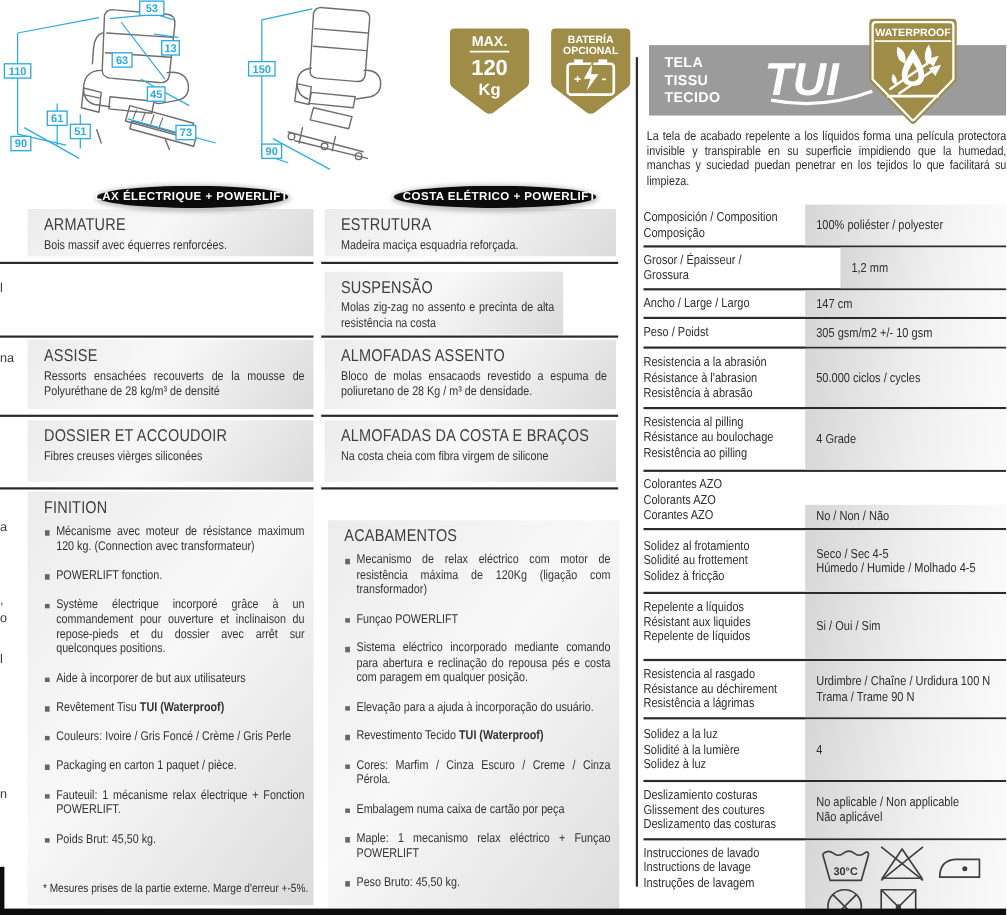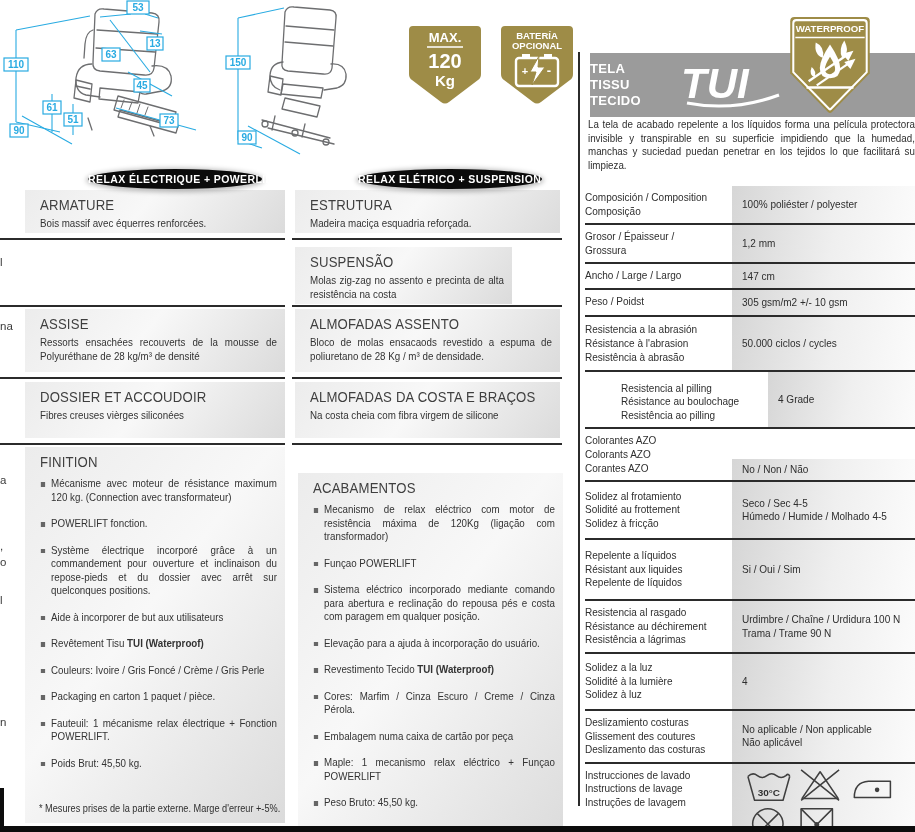--- a/index.html
+++ b/index.html
@@ -10,30 +10,30 @@
   .cond{transform:scaleX(0.85);transform-origin:0 0;width:117.6%;}
 
   
   .diagram{position:absolute;left:0;top:0;}
 
   
   .badge{position:absolute;}
 
   
   .fabric-banner{position:absolute;left:590px;top:41px;width:325px;height:64px;
-      background:#9b9b9b;display:flex;align-items:center;box-sizing:border-box;margin-top:12px;}
+      background:#9b9b9b;display:flex;align-items:center;padding-left:14px;box-sizing:border-box;}
   .fabric-labels{color:#fff;font-weight:bold;font-size:13px;line-height:1.22;letter-spacing:.3px;white-space:pre-line;}
   .tui-logo{margin-left:34px;}
   .waterproof{position:absolute;left:786px;top:14px;z-index:3;}
 
   
   .vdivider{position:absolute;left:578px;top:52px;width:2px;height:754px;background:#2b2b2b;}
   .sep{position:absolute;height:2px;background:#2b2b2b;}
   .oval{position:absolute;height:20px;border-radius:50%;background:#0b0b0b;
-        box-shadow:0 1px 5px 2px rgba(0,0,0,.28);display:flex;align-items:center;justify-content:flex-start;
+        box-shadow:0 1px 5px 2px rgba(0,0,0,.28);display:flex;align-items:center;justify-content:flex-end;
         color:#fff;font-size:10.5px;font-weight:bold;letter-spacing:.4px;z-index:2;white-space:nowrap;}
   .sec{position:absolute;background:linear-gradient(128deg,#ececec 0%,#f8f8f8 45%,#dbdbdb 100%);
        box-sizing:border-box;padding:4px 8px 4px 15px;overflow:hidden;}
   .sec-title{font-size:15.5px;color:#3f3f3f;margin:2px 0 3px 0;letter-spacing:.2px;}
   .sec-body{font-size:11.5px;line-height:13.5px;text-align:justify;color:#333;white-space:pre-line;}
   .bullets{list-style:none;margin:6px 0 0 0;padding:0;}
   .bullets li{position:relative;padding-left:13px;margin-bottom:13px;font-size:11.5px;line-height:13.5px;
               text-align:justify;color:#333;}
   .bullets li::before{content:"";position:absolute;left:1px;top:5px;width:4.5px;height:4.5px;background:#666;}
   .footnote{position:absolute;left:14px;bottom:9px;font-size:10.8px;color:#2f2f2f;white-space:nowrap;
@@ -181,21 +181,21 @@
       <path d="M20,72 L66,72" stroke="#fff" stroke-width="2.4"></path>
     </g>
   </svg>
 
   <div class="vdivider"></div>
 
   <div class="oval" style="left:88px;top:169px;width:174px;">
     <span>RELAX ÉLECTRIQUE + POWERLIFT</span>
   </div>
   <div class="oval" style="left:358px;top:169px;width:184px;">
-    <span>RELAX ELÉTRICO + SUSPENSION</span>
+    <span>COSTA ELÉTRICO + POWERLIFT</span>
   </div>
 
   <div class="sep" style="left:0;top:238px;width:285px;"></div>
   <div class="sep" style="left:0;top:305px;width:285px;"></div>
   <div class="sep" style="left:0;top:377px;width:285px;"></div>
   <div class="sep" style="left:0;top:443px;width:285px;"></div>
 
   <div class="sec" style="left:25px;top:190px;width:260px;height:43px;">
     <div class="cond">
       <div class="sec-title">ARMATURE</div>
@@ -286,21 +286,21 @@
   <div class="spec-table">
     <div class="trow" style="min-height:39px;">
       <div class="lbl">
           <div class="cond lbl-in">Composición / Composition
 Composição</div>
         </div>
       <div class="val">
           <div class="cond val-in">100% poliéster / polyester</div>
         </div>
     </div>
-    <div class="trow" style="min-height:27px;">
+    <div class="trow" style="min-height:27px;gap:32px;">
       <div class="lbl">
           <div class="cond lbl-in">Grosor / Épaisseur / Grossura</div>
         </div>
       <div class="val">
           <div class="cond val-in">1,2  mm</div>
         </div>
     </div>
     <div class="trow" style="min-height:26px;">
       <div class="lbl">
           <div class="cond lbl-in">Ancho / Large / Largo</div>
@@ -321,21 +321,21 @@
       <div class="lbl" style="align-items:center;">
           <div class="cond lbl-in">Resistencia a la abrasión
 Résistance à l'abrasion
 Resistência à abrasão</div>
         </div>
       <div class="val">
           <div class="cond val-in">50.000 ciclos / cycles</div>
         </div>
     </div>
     <div class="trow" style="min-height:57px;">
-      <div class="lbl" style="align-items:flex-end;margin-left:36px;">
+      <div class="lbl" style="align-items:flex-start;">
           <div class="cond lbl-in">Resistencia al pilling
 Résistance au boulochage
 Resistência ao pilling</div>
         </div>
       <div class="val">
           <div class="cond val-in">4 Grade</div>
         </div>
     </div>
     <div class="trow" style="min-height:46px;align-items:flex-end;">
       <div class="lbl" style="align-items:center;">
@@ -352,21 +352,21 @@
           <div class="cond lbl-in">Solidez al frotamiento
 Solidité au frottement
 Solidez à fricção</div>
         </div>
       <div class="val">
           <div class="cond val-in">Seco / Sec 4-5
 Húmedo / Humide / Molhado 4-5</div>
         </div>
     </div>
     <div class="trow" style="min-height:61px;">
-      <div class="lbl" style="align-items:center;">
+      <div class="lbl" style="align-items:flex-start;">
           <div class="cond lbl-in">Repelente a líquidos
 Résistant aux liquides
 Repelente de líquidos</div>
         </div>
       <div class="val">
           <div class="cond val-in">Si / Oui / Sim</div>
         </div>
     </div>
     <div class="trow" style="min-height:48px;">
       <div class="lbl" style="align-items:center;">

